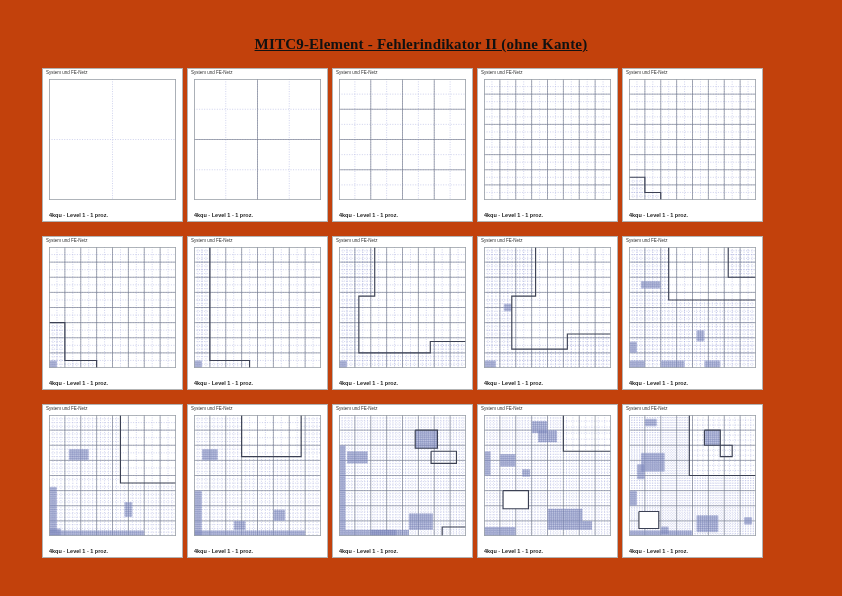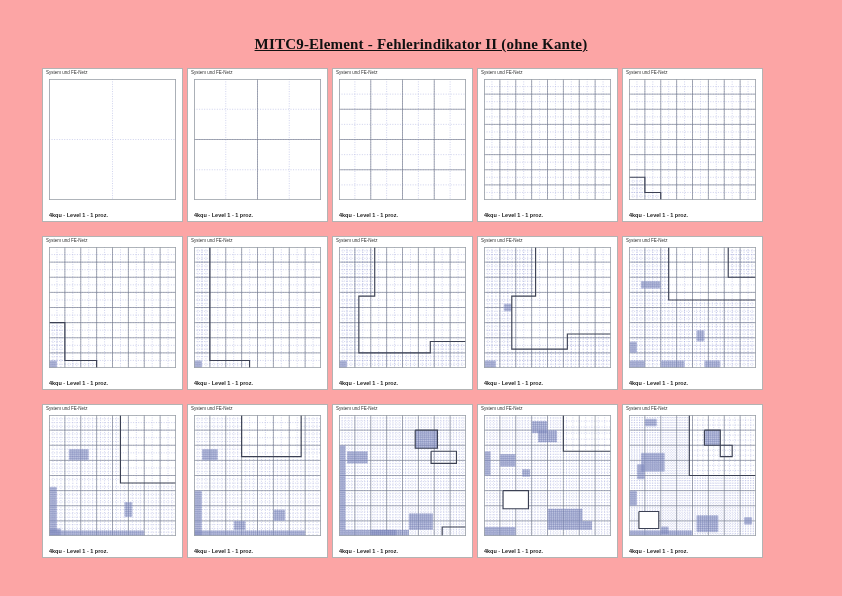--- a/index.html
+++ b/index.html
@@ -1,16 +1,16 @@
 <!DOCTYPE html>
 <html><head>
 <meta charset="utf-8">
 <style>
   html,body{margin:0;padding:0;background:#ffffff;}
-  .page{position:relative;width:842px;height:596px;background:#fca5a5;overflow:hidden;
+  .page{position:relative;width:842px;height:596px;background:#c2410c;overflow:hidden;
         font-family:"Liberation Sans",sans-serif;}
   .title{position:absolute;top:36px;left:0;width:100%;text-align:center;
          font-family:"Liberation Serif",serif;font-weight:bold;font-size:15px;
          color:#111;text-decoration:underline;letter-spacing:.2px;}
   .plotgrid{position:absolute;left:0;top:0;width:842px;height:596px;}
   .panel{position:absolute;width:139px;height:152px;border:1px solid #b3b3b3;background:#fff;}
   .toplabel{position:absolute;top:1px;left:3px;font-size:4.5px;color:#333;white-space:nowrap;}
   .caption{position:absolute;bottom:3px;left:6px;font-size:5.5px;font-weight:bold;color:#222;white-space:nowrap;}
   svg.mesh{position:absolute;left:6px;top:10px;display:block;}
 </style>

